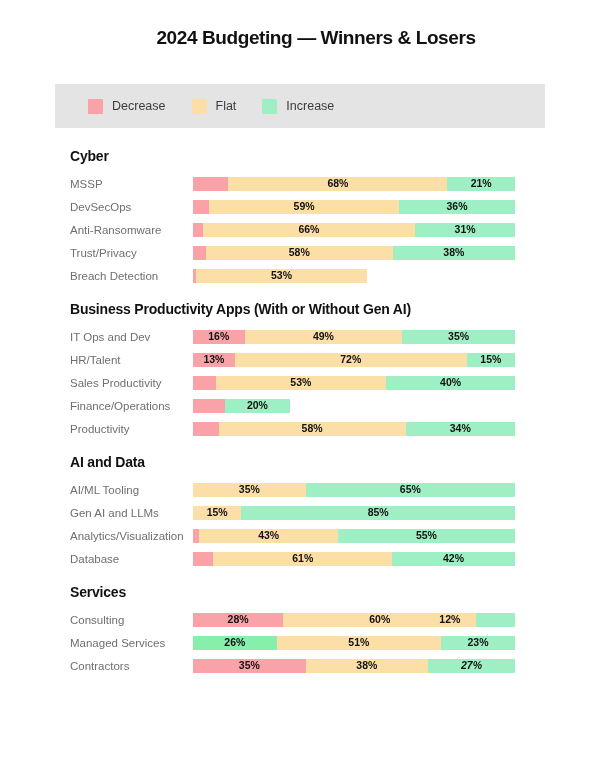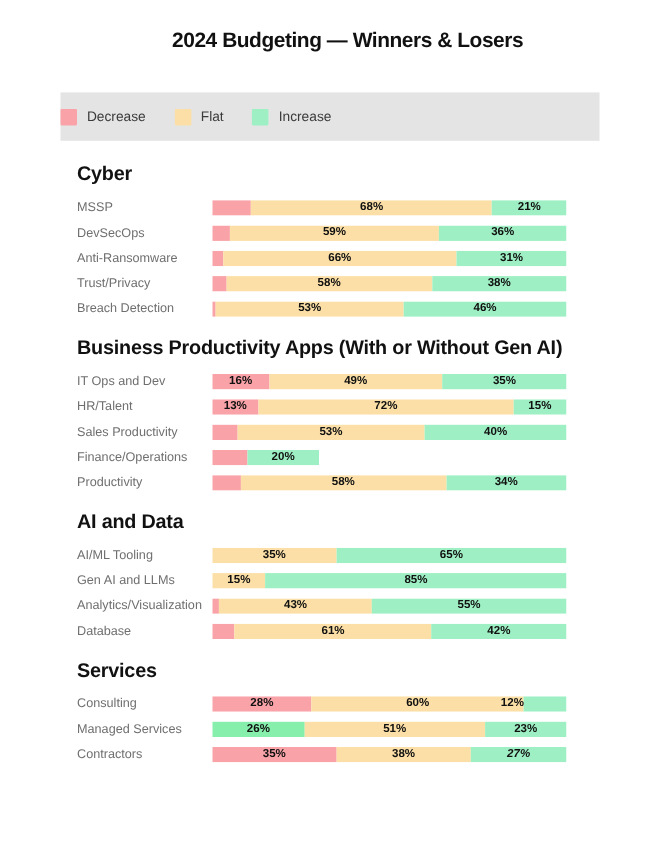--- a/index.html
+++ b/index.html
@@ -36,20 +36,21 @@
   
   .legend {
     position: absolute;
     left: 55px;
     top: 84px;
     width: 490px;
     height: 44px;
     background: #e4e4e4;
     display: flex;
     align-items: center;
+    padding-left: 33px;
   }
   .legend-item {
     display: flex;
     align-items: center;
     margin-right: 26px;
   }
   .legend-swatch {
     width: 15px;
     height: 15px;
     border-radius: 1px;
@@ -66,21 +67,21 @@
   .sections {
     position: absolute;
     left: 0;
     top: 148px;
     width: 600px;
   }
   .section { margin-bottom: 14px; }
 
   .section-title {
     margin-left: 70px;
-    font-size: 18px;
+    font-size: 14px;
     font-weight: bold;
     color: #111111;
     letter-spacing: -0.2px;
     margin-bottom: 8px;
     white-space: nowrap;
   }
 
   
   .row {
     position: relative;
@@ -116,21 +117,21 @@
   .seg-label {
     font-size: 10.5px;
     font-weight: bold;
     color: #111111;
     white-space: nowrap;
     line-height: 1;
   }
   .seg-label.outside-left {
     position: absolute;
     right: 100%;
-    margin-right: 0px;
+    margin-right: 16px;
   }
 </style>
 </head>
 <body>
 
 <div class="page">
 
   <div class="chart-title">2024 Budgeting — Winners &amp; Losers</div>
 
   <div class="legend" style="background: rgb(228, 228, 228);">
@@ -199,23 +200,20 @@
             </div>
           </div>
         </div>
         <div class="row">
           <div class="row-label">Breach Detection</div>
           <div class="row-bar">
             <div class="seg" style="background: rgb(249, 163, 168); width: 1%; overflow: visible;"></div>
             <div class="seg" style="background: rgb(251, 223, 166); width: 53%;">
               <span class="seg-label">53%</span>
             </div>
-            <div class="seg" style="background: rgb(158, 240, 196); width: 46%;">
-              <span class="seg-label">46%</span>
-            </div>
           </div>
         </div>
       </div>
       <div class="section">
         <div class="section-title">Business Productivity Apps (With or Without Gen AI)</div>
         <div class="row">
           <div class="row-label">IT Ops and Dev</div>
           <div class="row-bar">
             <div class="seg" style="background: rgb(249, 163, 168); width: 16%;">
               <span class="seg-label">16%</span>

